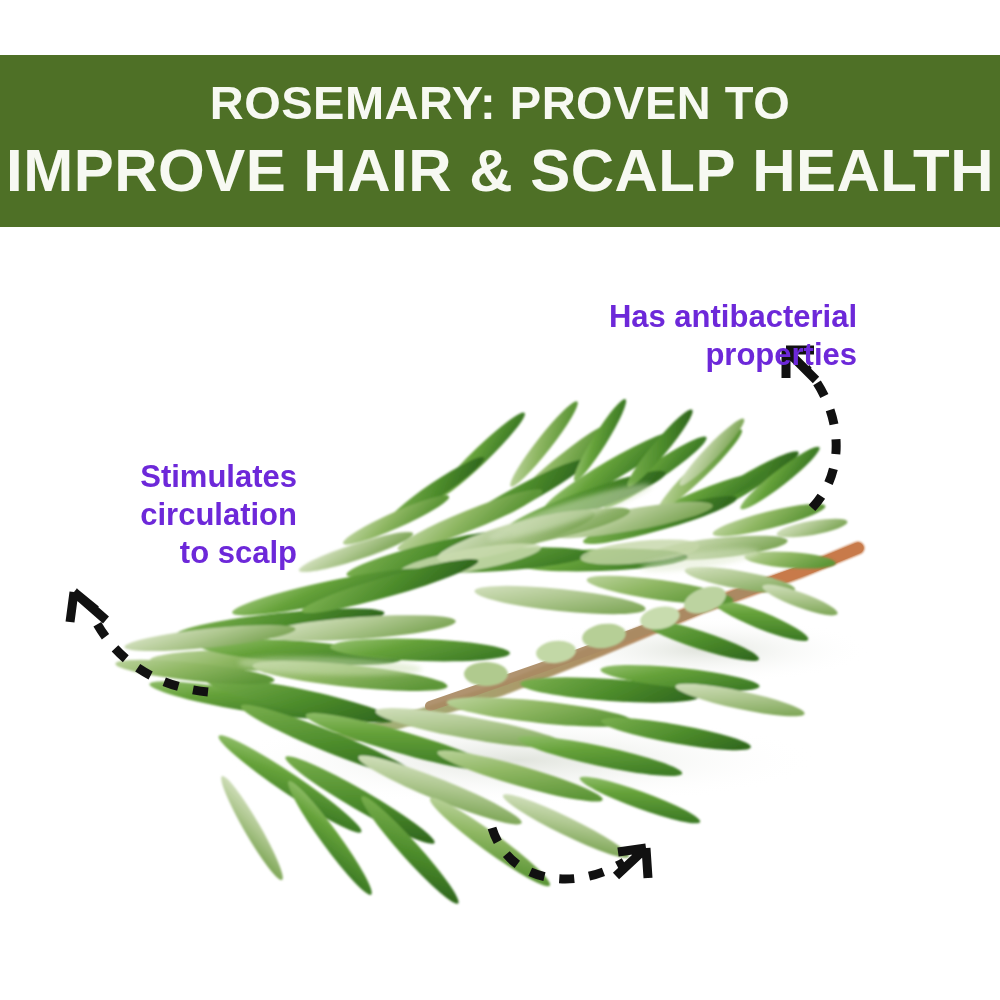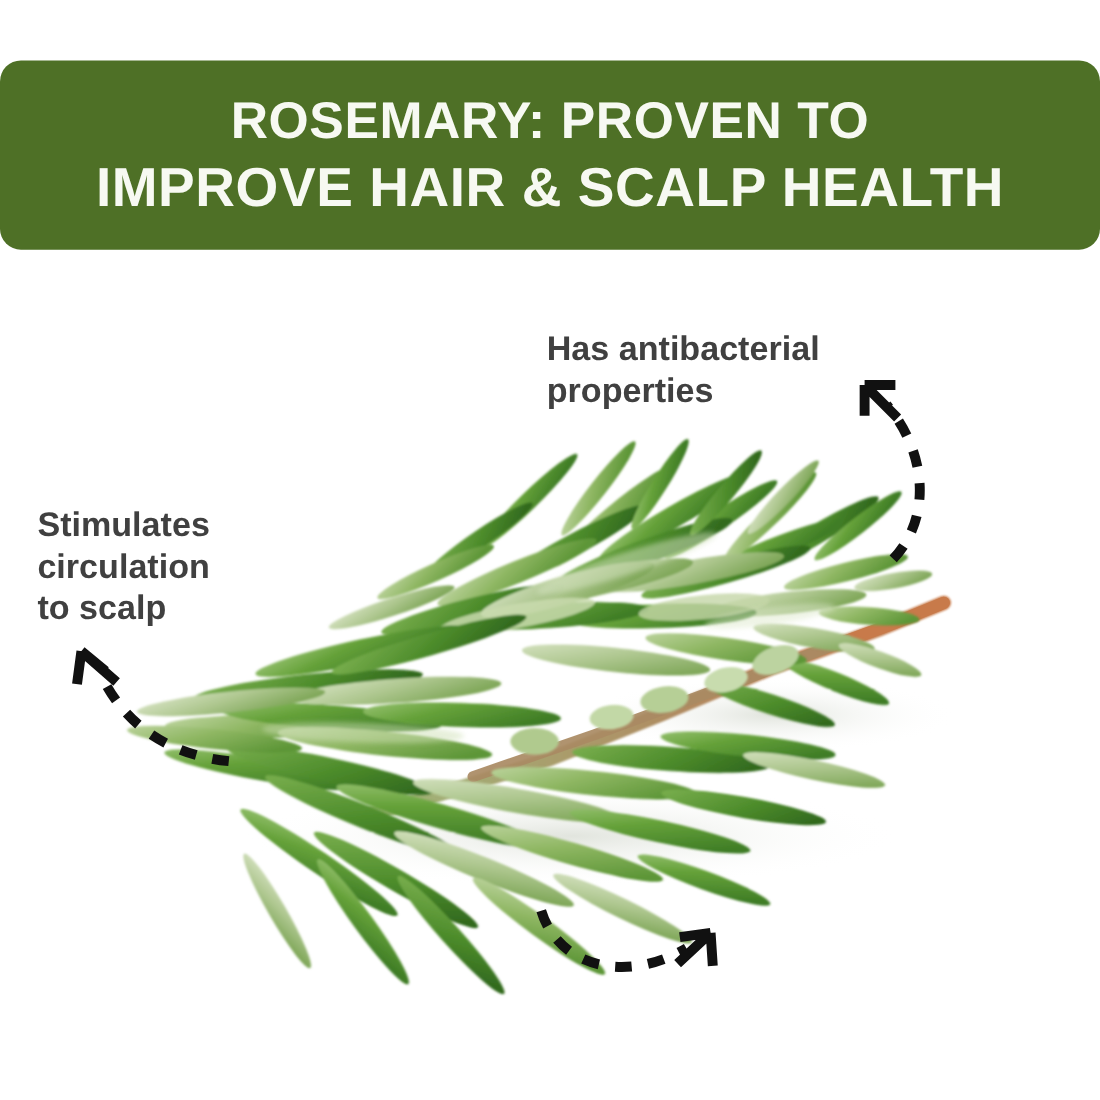--- a/index.html
+++ b/index.html
@@ -21,54 +21,53 @@
     position: absolute;
     left: 0;
     top: 55px;
     width: 1000px;
     height: 172px;
     background: #4e7026;
     display: flex;
     flex-direction: column;
     align-items: center;
     justify-content: center;
-    border-radius: 19px;
   }
   .banner-line {
     color: #f7f9f2;
     font-family: "Liberation Sans", sans-serif;
     font-weight: bold;
     font-size: 47px;
     letter-spacing: 0.5px;
     line-height: 1.25;
     text-align: center;
     white-space: nowrap;
   }
   #banner-line-2 {
-    font-size: 50px;
+    font-size: 60px;
   }
 
   
   .callout {
     position: absolute;
-    color: #404040;
+    color: #6d28d9;
     font-family: "Liberation Sans", sans-serif;
     font-weight: bold;
     font-size: 31px;
     line-height: 1.22;
-    text-align: left;
+    text-align: right;
     white-space: pre-line;
   }
   #callout-antibacterial {
     left: 497px;
     top: 298px;
     width: 360px;
   }
   #callout-circulation {
-    left: 34px;
+    left: 53px;
     top: 458px;
     width: 244px;
   }
   #callout-soothe {
     left: 592px;
     top: 795px;
     width: 320px;
   }
 
   

